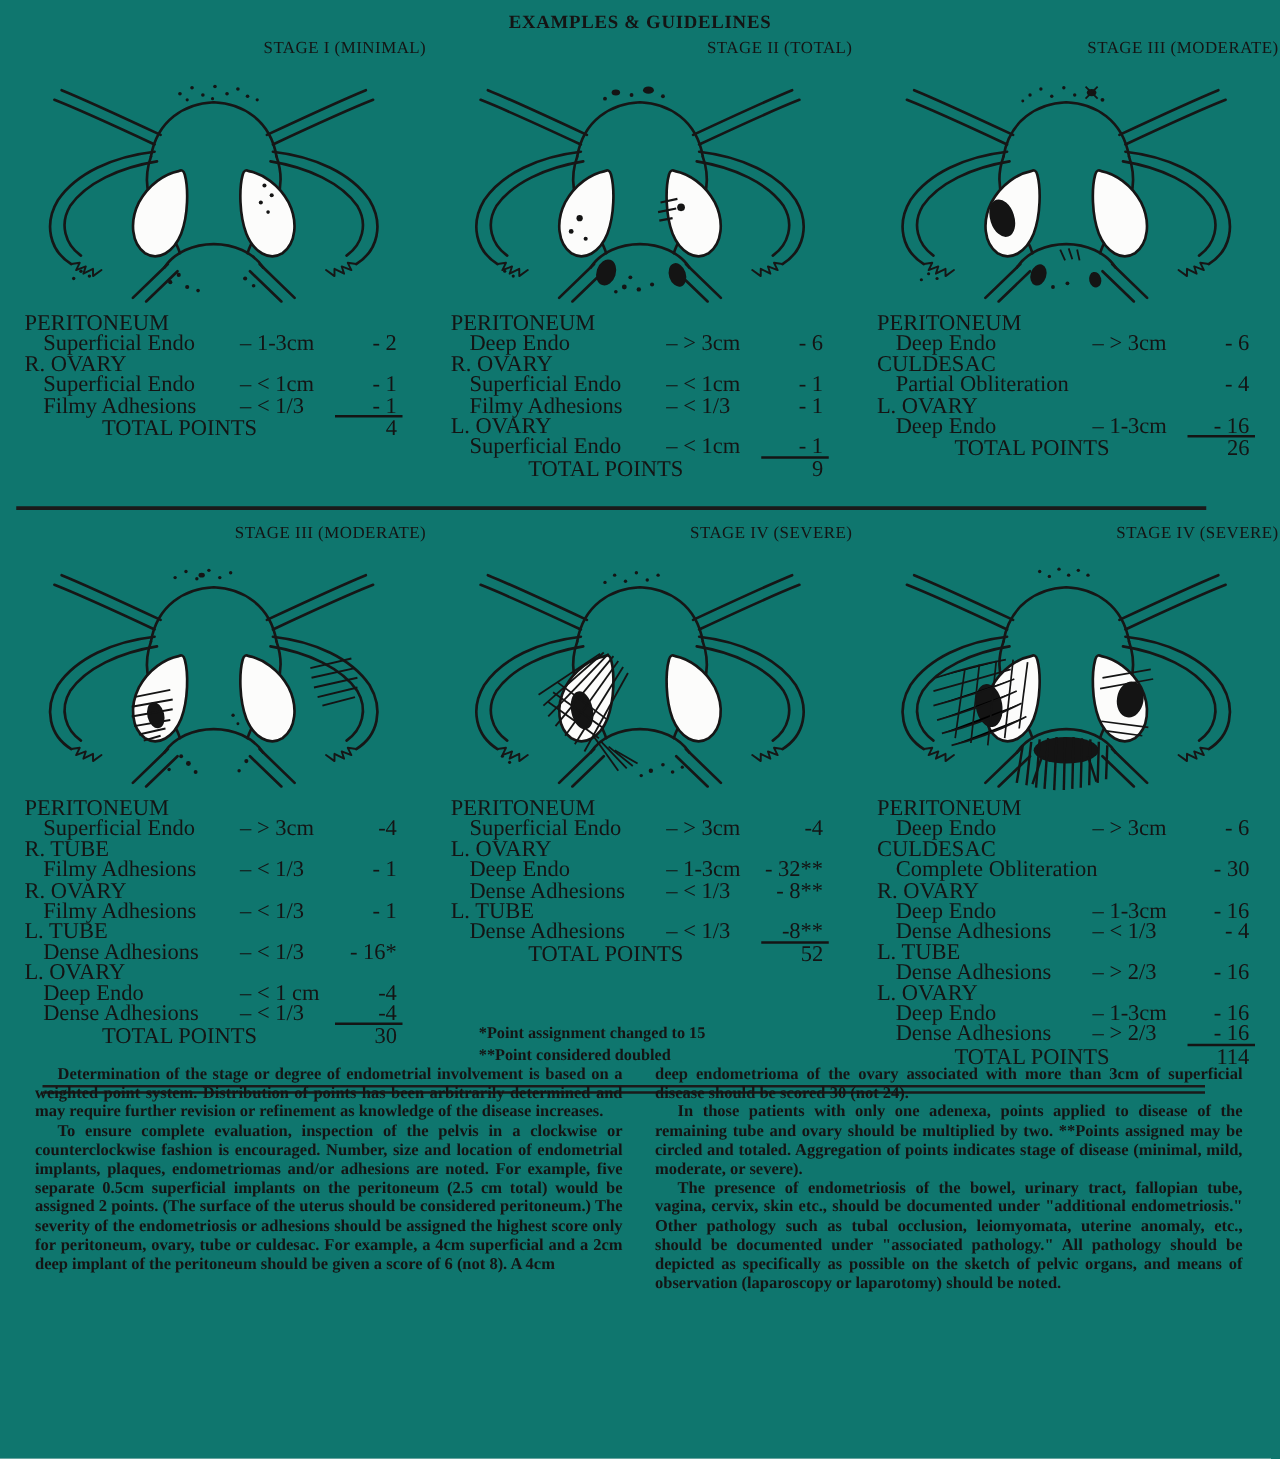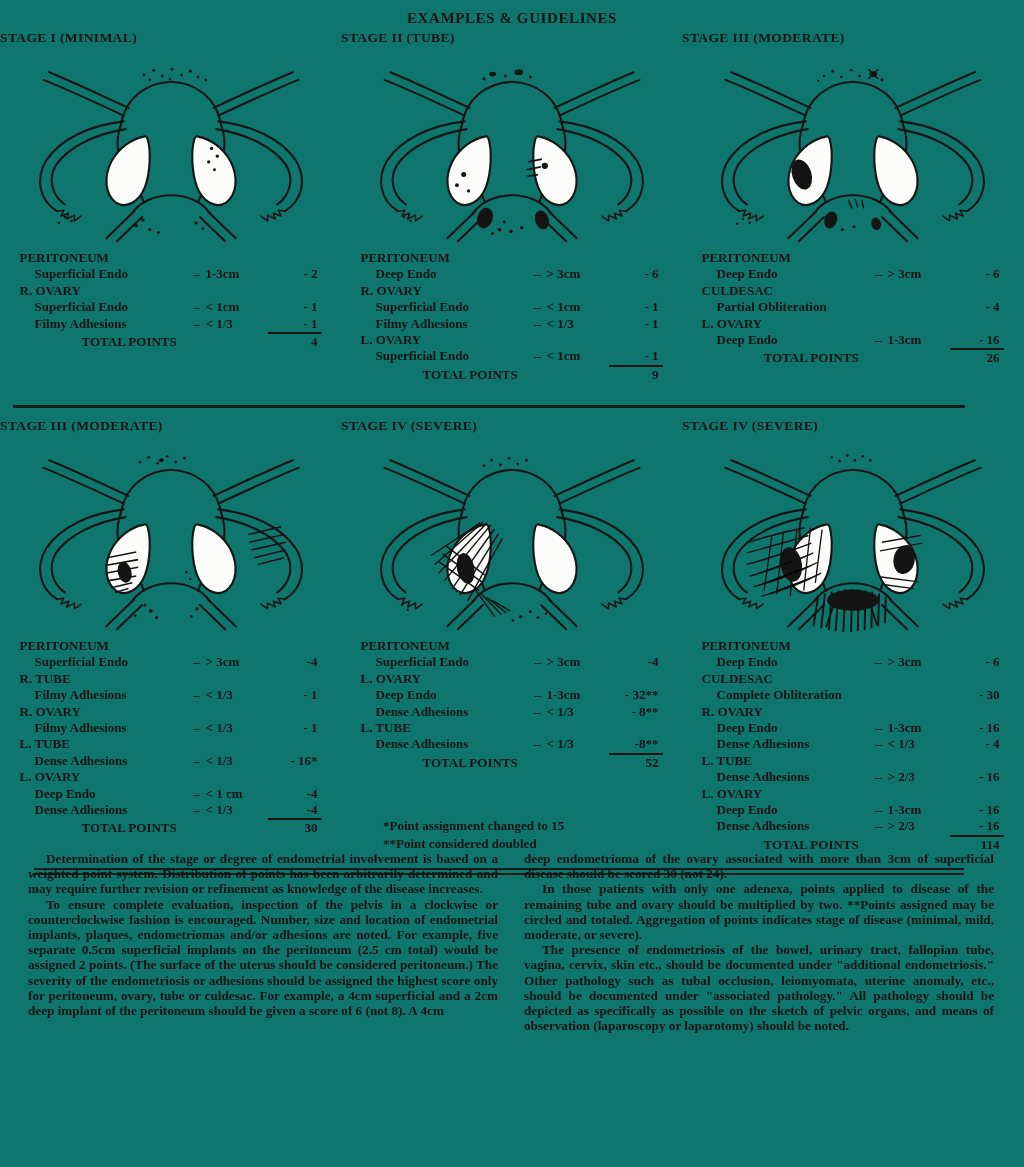--- a/index.html
+++ b/index.html
@@ -3,23 +3,23 @@
 <meta charset="utf-8">
 <style>
   html,body{margin:0;padding:0;background:#e8e8e8;}
   .page{position:relative;width:1024px;height:1167px;background:#0f766e;
         font-family:"Liberation Serif",serif;color:#141414;overflow:hidden;margin:0 auto;}
   .title{position:absolute;top:10px;left:0;width:100%;text-align:center;
          font-weight:bold;font-size:15px;letter-spacing:.6px;}
   .prow{position:absolute;left:0;width:1024px;display:flex;}
   .row1{top:30px;} .row2{top:418px;}
   .panel{width:341px;box-sizing:border-box;}
-  .stage-h{text-align:left;font-weight:bold;font-size:13.5px;margin:0;letter-spacing:.4px;}
+  .stage-h{text-align:right;font-weight:normal;font-size:13.5px;margin:0;letter-spacing:.4px;}
   .fig{display:block;margin:2px auto 0;}
-  .score-table{width:302px;margin:4px auto 0;font-size:13px;font-weight:bold;line-height:16.4px;}
+  .score-table{width:302px;margin:4px auto 0;font-size:18px;font-weight:normal;line-height:16.4px;}
   .t-row{display:flex;}
   .t-sec{padding-left:0;}
   .t-label{flex:1 1 auto;padding-left:15px;white-space:nowrap;}
   .t-dash{width:18px;text-align:center;}
   .t-size{width:62px;white-space:nowrap;}
   .t-pts{width:50px;text-align:right;padding-right:4px;white-space:nowrap;}
   .t-pts.sum{border-bottom:2px solid #141414;}
   .t-row.total .t-label{padding-left:62px;}
   .hr1{position:absolute;top:405px;left:13px;width:952px;border-top:3px solid #1a1a1a;}
   .hr2{position:absolute;top:868px;left:34px;width:930px;height:3px;
@@ -121,21 +121,21 @@
           <div class="t-row total">
             <span class="t-label">TOTAL POINTS</span>
             <span class="t-dash"></span>
             <span class="t-size"></span>
             <span class="t-pts">4</span>
           </div>
         </div>
     </div>
 
     <div class="panel">
-      <h2 class="stage-h">STAGE II (TUBE)</h2>
+      <h2 class="stage-h">STAGE II (TOTAL)</h2>
       <svg class="fig" width="332" height="198" viewBox="0 0 340 205">
         <use href="#pelvis"></use>
         <g fill="#141414">
           <ellipse cx="150" cy="27" rx="3.5" ry="2.5"></ellipse>
             <ellipse cx="177" cy="25" rx="4.5" ry="3"></ellipse>
           <circle cx="163" cy="29" r="1.6"></circle>
             <circle cx="141" cy="32" r="1.6"></circle>
             <circle cx="189" cy="30" r="1.6"></circle>
           <ellipse cx="142" cy="176" rx="8" ry="11" transform="rotate(18 142 176)"></ellipse>
           <ellipse cx="201" cy="178" rx="7" ry="10" transform="rotate(-18 201 178)"></ellipse>

